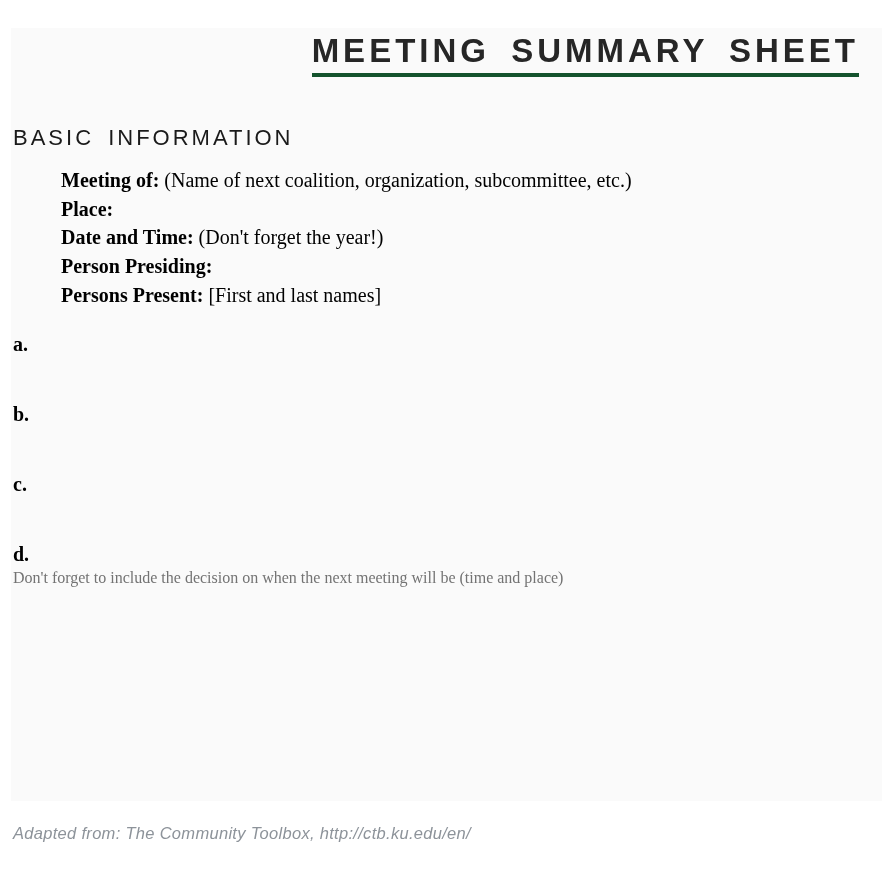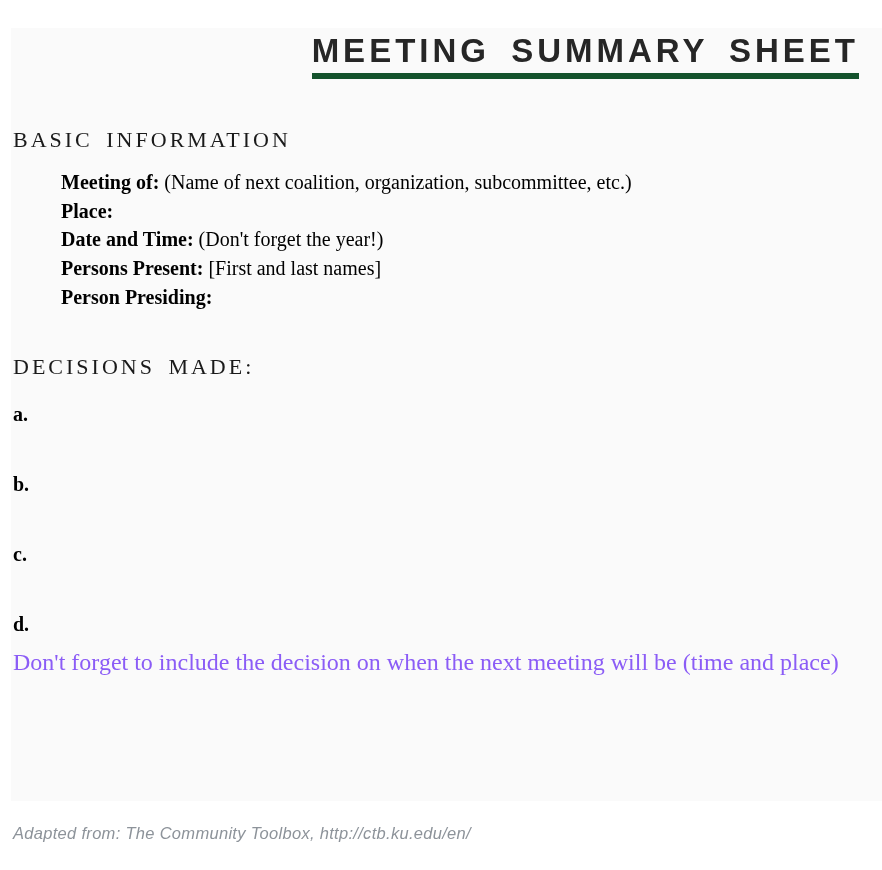--- a/index.html
+++ b/index.html
@@ -31,25 +31,25 @@
   }
   .doc-title {
     display: inline-block;
     font-family: "Liberation Sans", sans-serif;
     font-weight: 700;
     font-size: 33px;
     line-height: 1.0;
     letter-spacing: 4px;
     word-spacing: 8px;
     color: #262626;
-    border-bottom: 6px solid #14532d;
+    border-bottom: 4px solid #14532d;
     padding-bottom: 6px;
   }
   h2.section-heading {
-    font-family: Liberation Serif, serif;
+    font-family: Liberation Sans, sans-serif;
     font-weight: 400;
     font-size: 22px;
     line-height: 26px;
     letter-spacing: 3px;
     word-spacing: 5px;
     color: #1a1a1a;
     margin: 48px 0 0 0;
   }
   .fields {
     margin-top: 15px;
@@ -73,24 +73,23 @@
     font-size: 20px;
     font-weight: 700;
     line-height: 20px;
     color: #000000;
     margin-bottom: 50px;
   }
   .decision-item:last-child {
     margin-bottom: 0;
   }
   .decision-note {
-    margin-top: 14px;
-    font-size: 24px;
+    font-size: 16px;
     line-height: 28px;
-    color: #8b5cf6;
+    color: #737373;
   }
   .footer-attribution {
     position: absolute;
     left: 13px;
     top: 824px;
     font-family: "Liberation Sans", sans-serif;
     font-size: 16.5px;
     color: #8d939a;
     letter-spacing: 0.3px;
     font-style: italic;
@@ -114,30 +113,29 @@
     </div>
     <div class="field-row">
       <span class="field-label">Place:</span>
       <span class="field-value"></span>
     </div>
     <div class="field-row">
       <span class="field-label">Date and Time:</span>
       <span class="field-value">(Don't forget the year!)</span>
     </div>
     <div class="field-row">
+      <span class="field-label">Person Presiding:</span>
+      <span class="field-value"></span>
+    </div>
+    <div class="field-row">
       <span class="field-label">Persons Present:</span>
       <span class="field-value">[First and last names]</span>
     </div>
-    <div class="field-row">
-      <span class="field-label">Person Presiding:</span>
-      <span class="field-value"></span>
-    </div>
   </div>
 
-  <h2 class="section-heading decisions-heading">DECISIONS MADE:</h2>
 
   <div class="decisions-list">
     <div class="decision-item">a.</div>
     <div class="decision-item">b.</div>
     <div class="decision-item">c.</div>
     <div class="decision-item">d.</div>
   </div>
 
   <div class="decision-note">Don't forget to include the decision on when the next meeting will be (time and place)</div>
 

